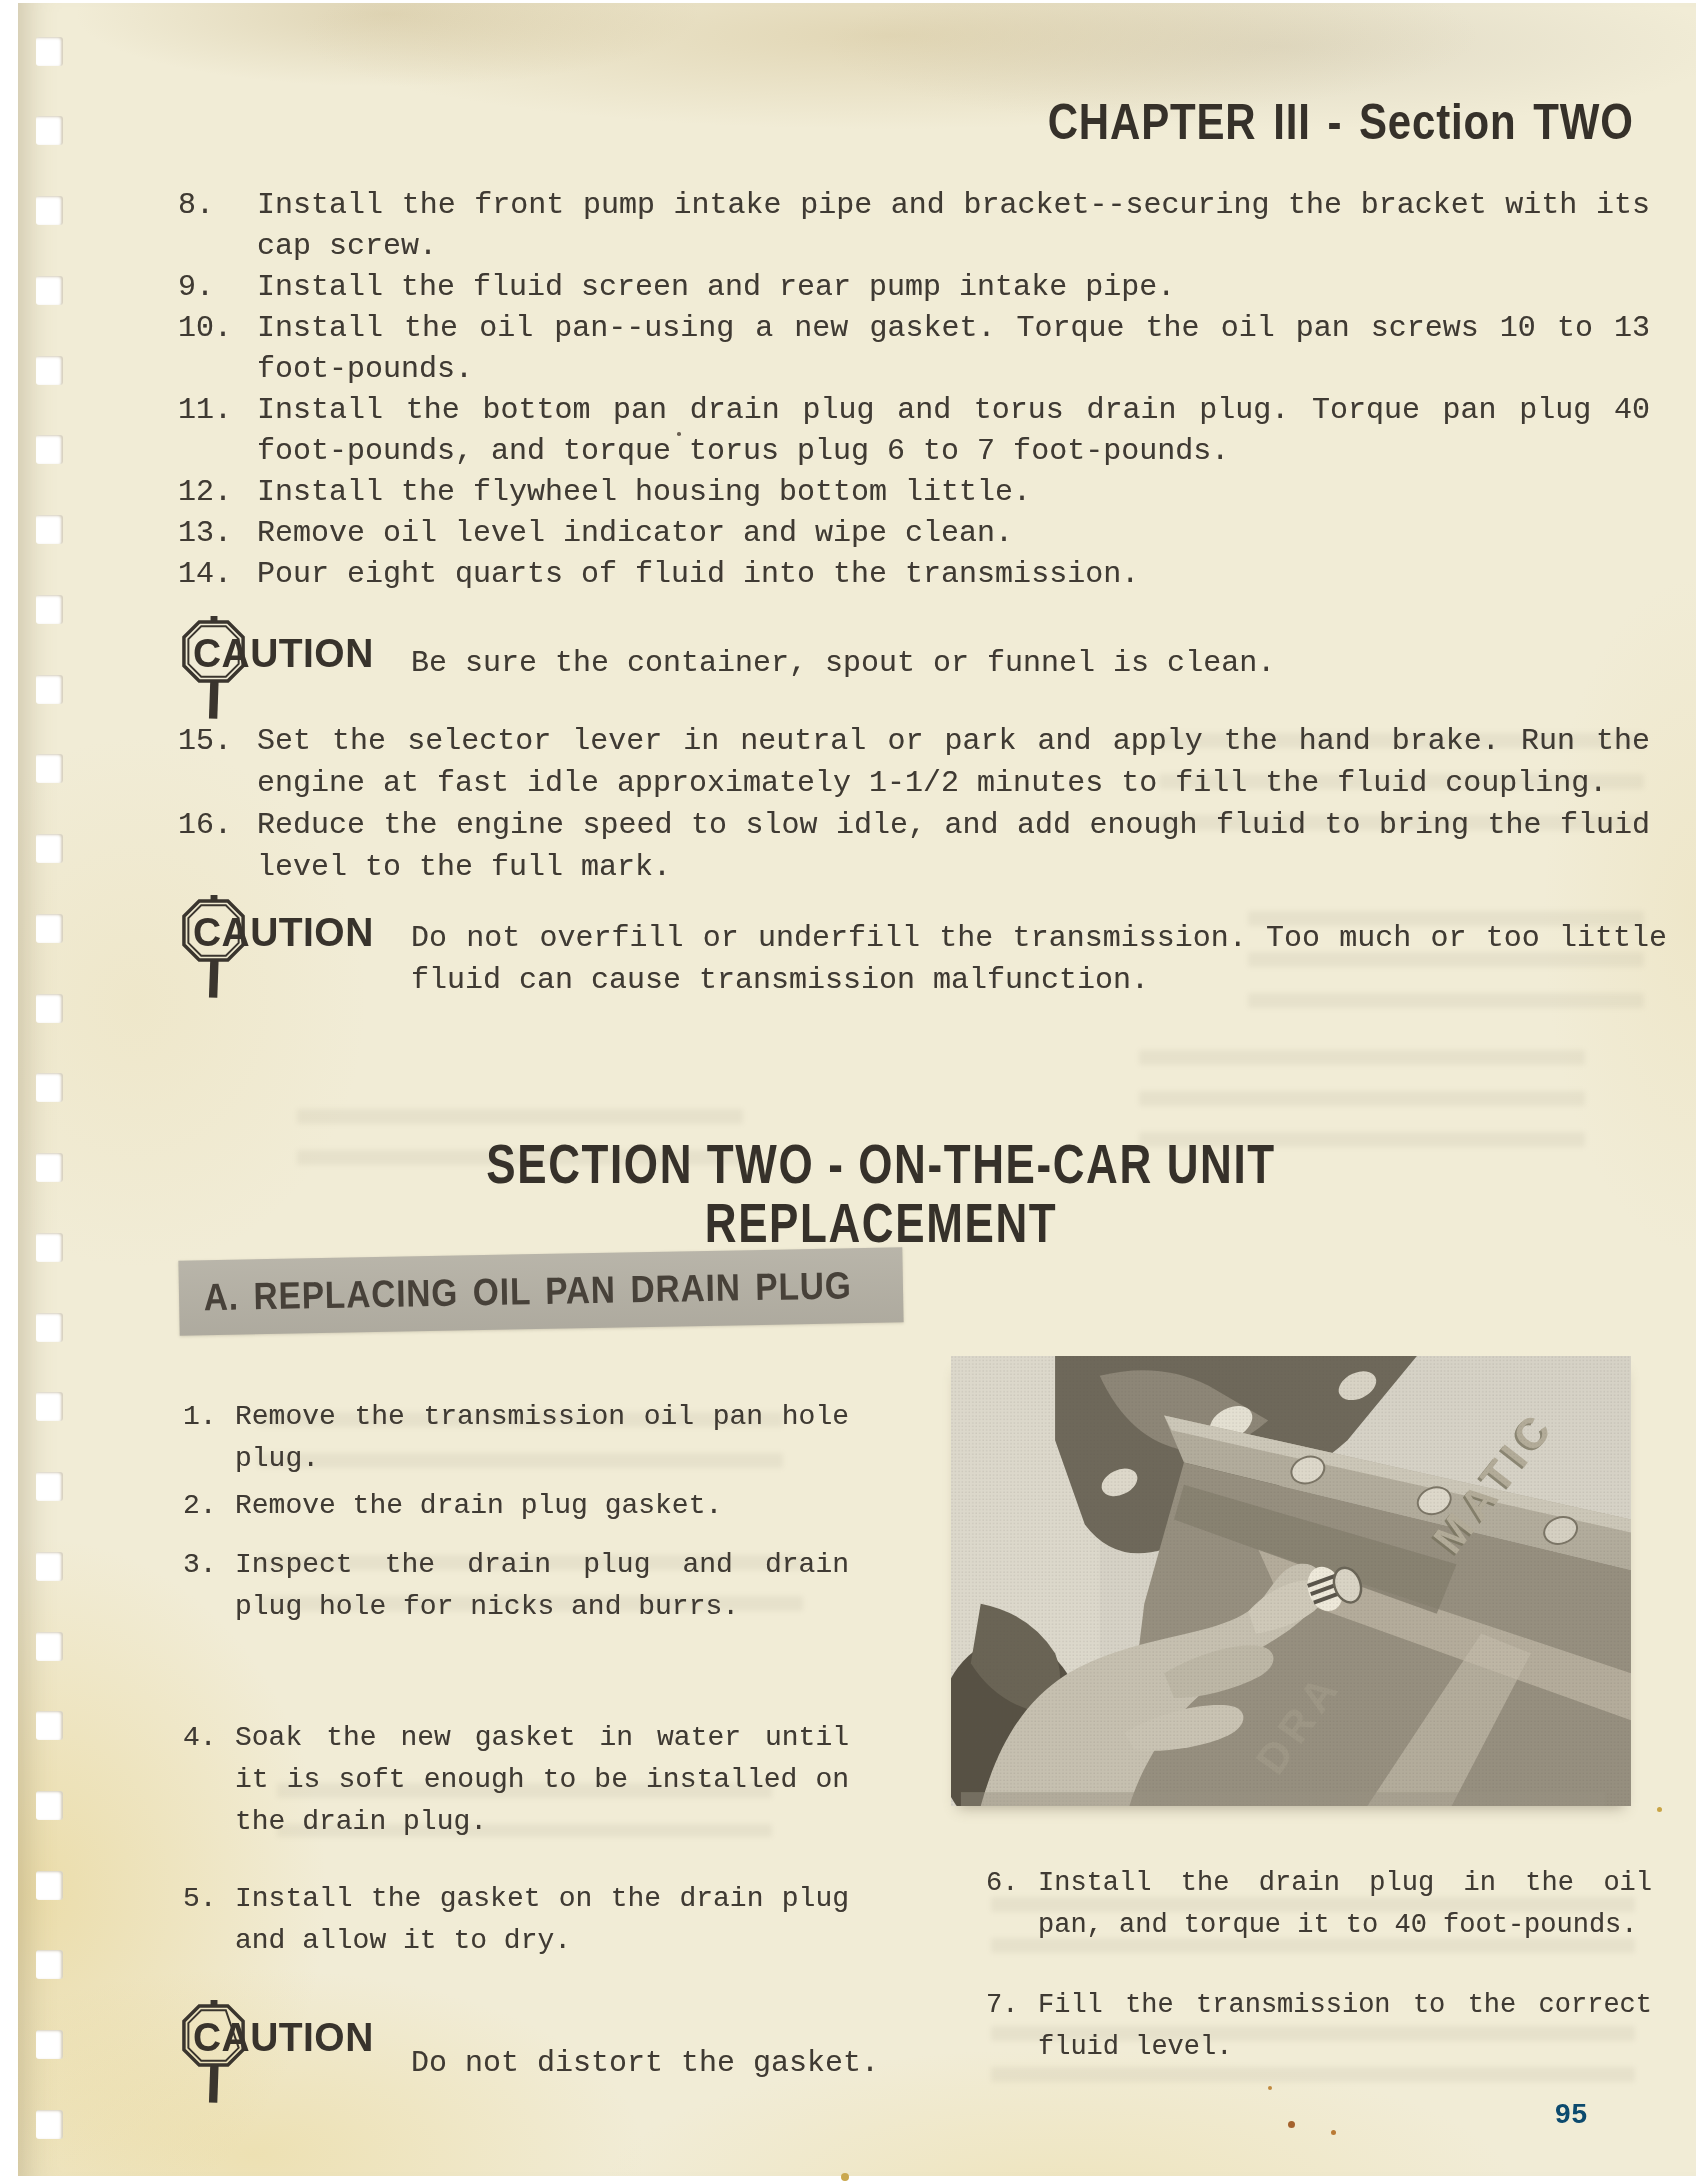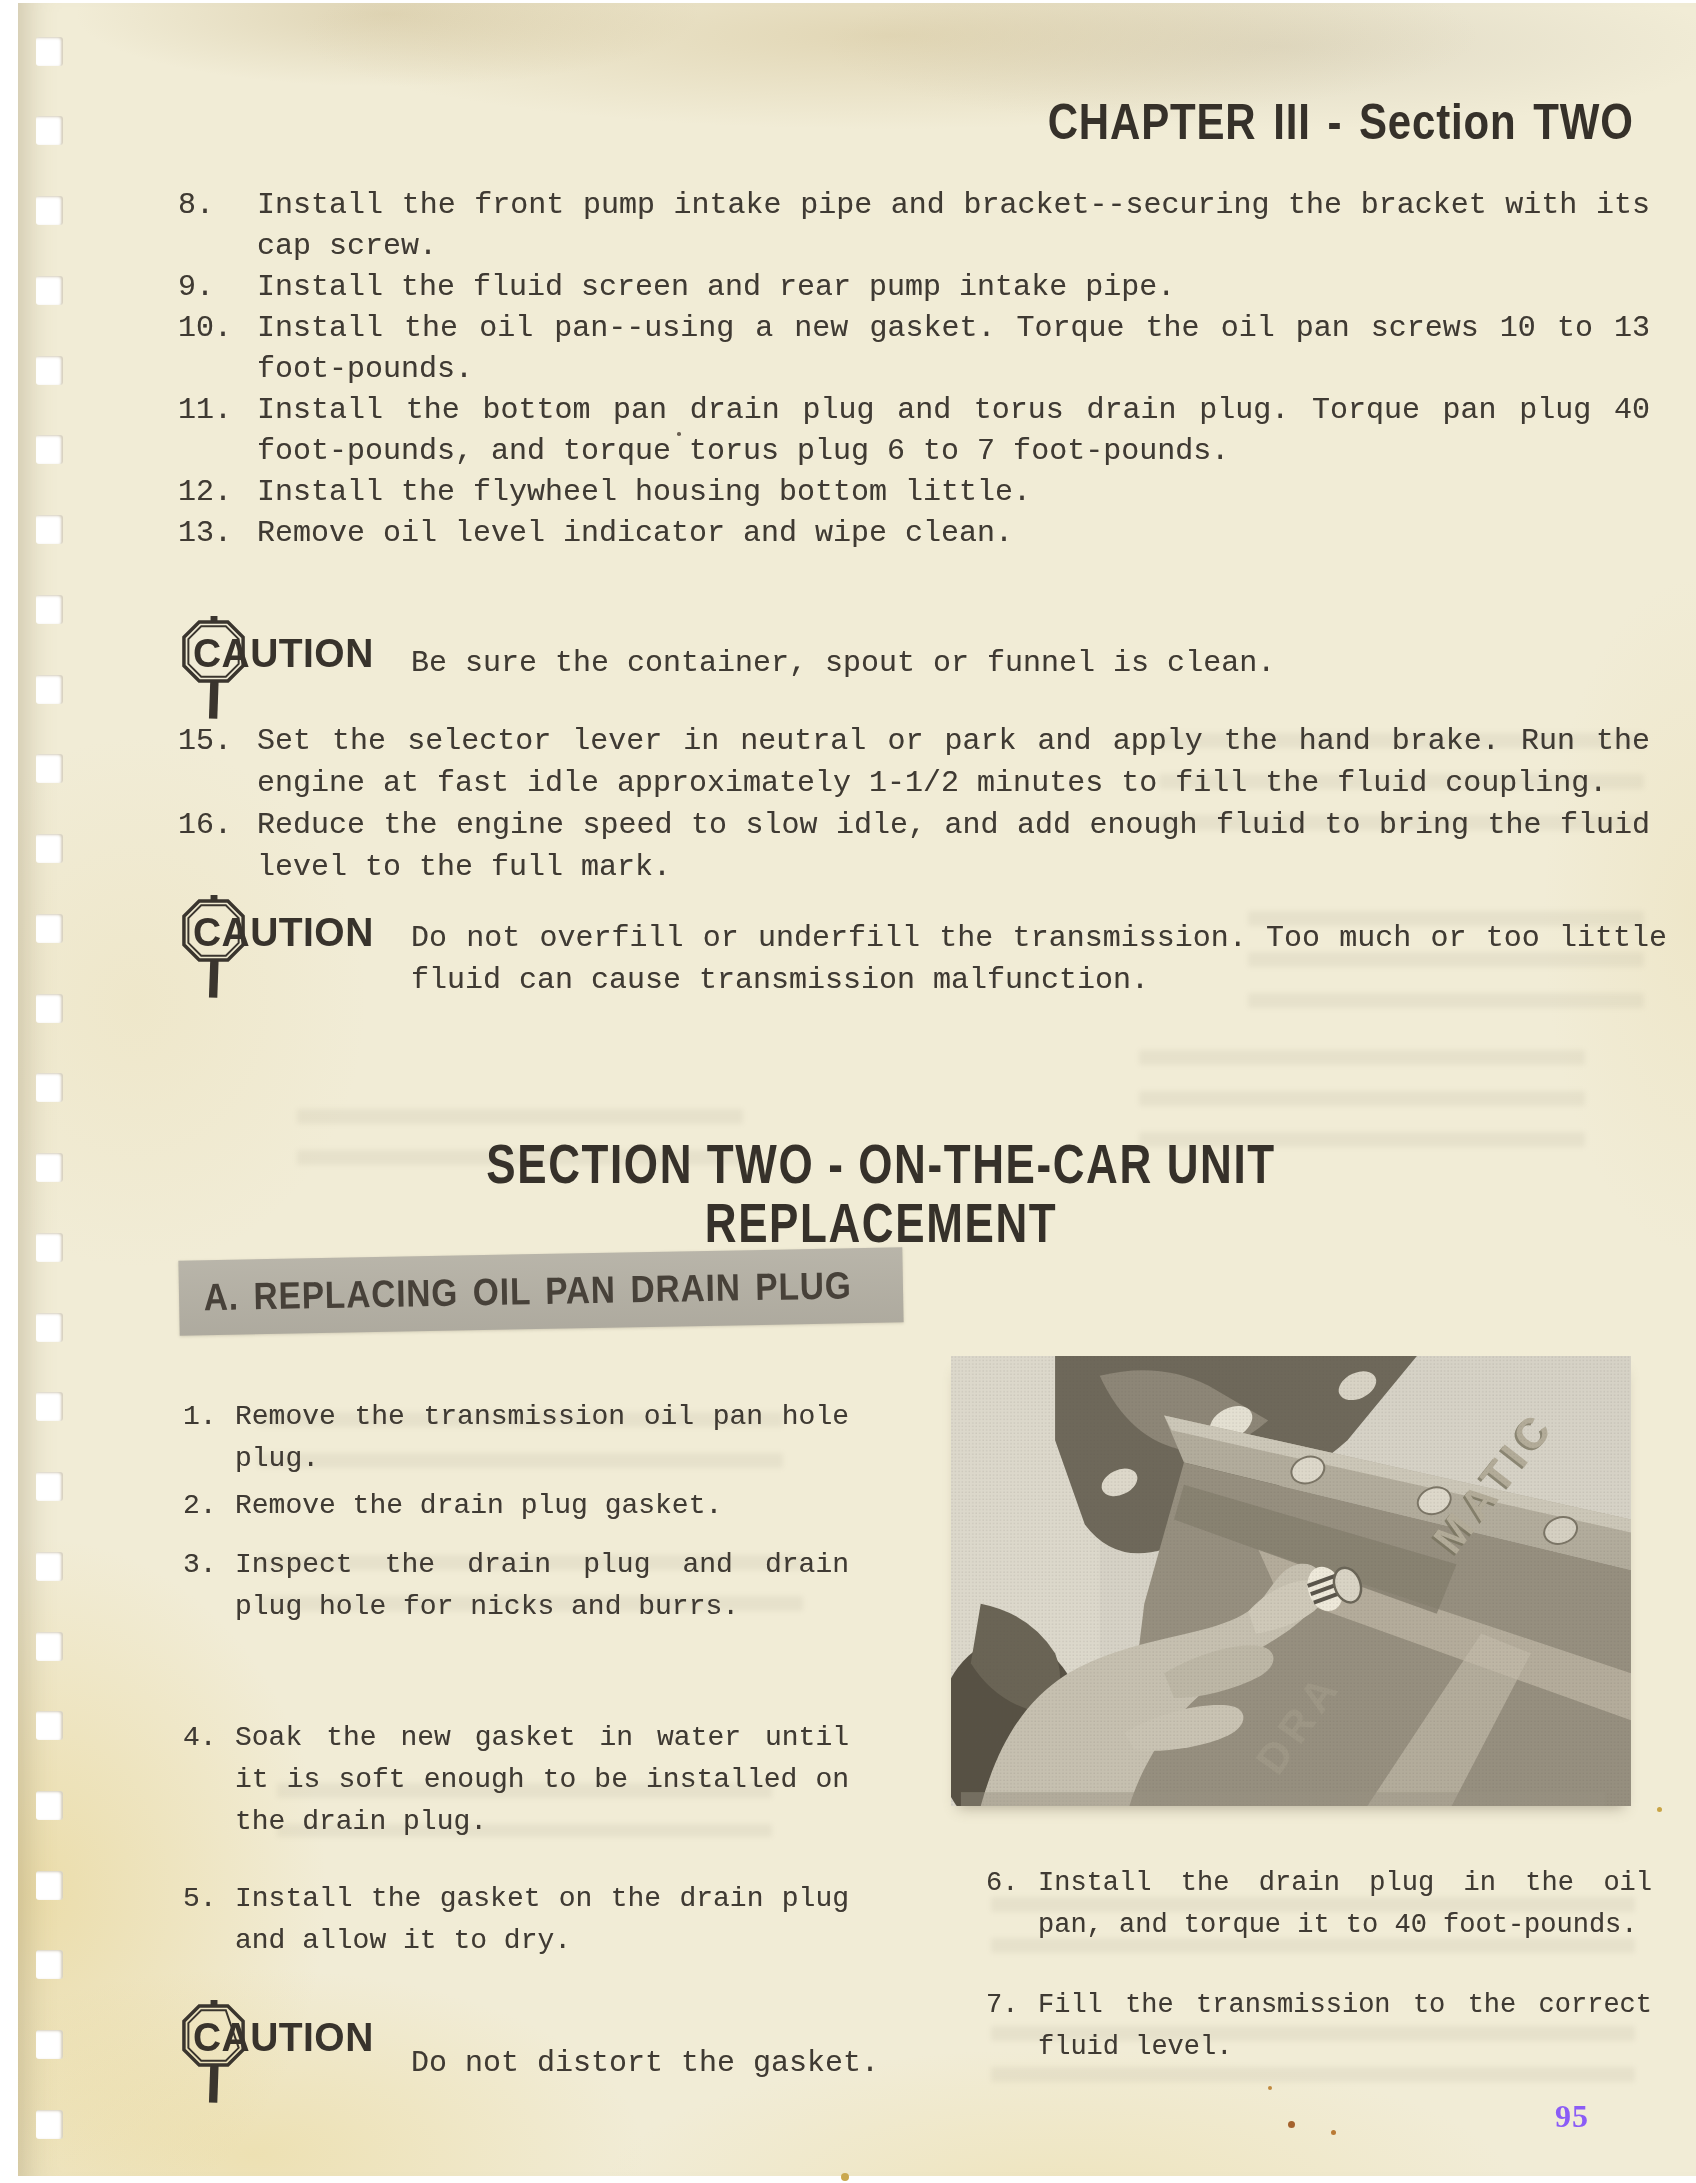--- a/index.html
+++ b/index.html
@@ -49,22 +49,22 @@
   .c-label{position:absolute;left:15px;top:17px;font-family:"Liberation Sans",sans-serif;font-weight:bold;
      font-size:41px;line-height:1;letter-spacing:0.5px;color:#38332c;transform:scaleX(.95);transform-origin:left;}
   .c-text{position:absolute;left:233px;font-size:30px;line-height:42px;text-align:justify;text-align-last:left;}
   
   #figure-photo{position:absolute;left:951px;top:1356px;width:680px;height:450px;
      box-shadow:0 9px 13px -7px rgba(110,100,80,.45);}
   
   .ghost{position:absolute;opacity:.5;filter:blur(2.5px);
      background:repeating-linear-gradient(180deg,rgba(148,140,118,.22) 0 15px,transparent 15px 41px);}
   .speck{position:absolute;border-radius:50%;}
-  #page-number{position:absolute;left:1555px;top:2098px;width:89px;font-family:Liberation Serif, serif;
-     font-weight:bold;font-size:32px;color:#8b5cf6;letter-spacing:1px;}
+  #page-number{position:absolute;left:1555px;top:2098px;width:89px;font-family:Liberation Sans, sans-serif;
+     font-weight:bold;font-size:28px;color:#0c4a6e;letter-spacing:1px;}
 </style>
 </head>
 <body>
 
 <div id="page">
   <div id="paper"></div>
   <div id="holes">
       <div class="hole" style="top: 37px;"></div>
       <div class="hole" style="top: 116px;"></div>
       <div class="hole" style="top: 196px;"></div>
@@ -115,20 +115,21 @@
     <span>CHAPTER III - Section TWO</span>
   </div>
 
   <div id="reassembly-list-a" class="list tw" style="top:185px;">
     <div class="li"><span class="num">8.</span><span>Install the front pump intake pipe and bracket--securing the bracket with its cap screw.</span></div>
     <div class="li"><span class="num">9.</span><span>Install the fluid screen and rear pump intake pipe.</span></div>
     <div class="li"><span class="num">10.</span><span>Install the oil pan--using a new gasket. Torque the oil pan screws 10 to 13 foot-pounds.</span></div>
     <div class="li"><span class="num">11.</span><span>Install the bottom pan drain plug and torus drain plug. Torque pan plug 40 foot-pounds, and torque torus plug 6 to 7 foot-pounds.</span></div>
     <div class="li"><span class="num">12.</span><span>Install the flywheel housing bottom little.</span></div>
     <div class="li"><span class="num">13.</span><span>Remove oil level indicator and wipe clean.</span></div>
+    <div class="li"><span class="num">14.</span><span>Pour eight quarts of fluid into the transmission.</span></div>
   </div>
 
   <div class="caution" style="top:616px;">
     <svg class="c-icon" width="74" height="106" viewBox="0 0 150 215">
       <rect x="66" y="0" width="14" height="14" fill="#3a352e"></rect>
       <rect x="64" y="132" width="17" height="76" fill="#3a352e" transform="rotate(2 72 170)"></rect>
       <polygon points="43,12 101,12 132,43 132,101 101,132 43,132 12,101 12,43" fill="none" stroke="#3a352e" stroke-width="7"></polygon>
       <polygon points="47,21 97,21 123,47 123,97 97,123 47,123 21,97 21,47" fill="none" stroke="#3a352e" stroke-width="4"></polygon>
     </svg>
     <div class="c-label">CAUTION</div>

